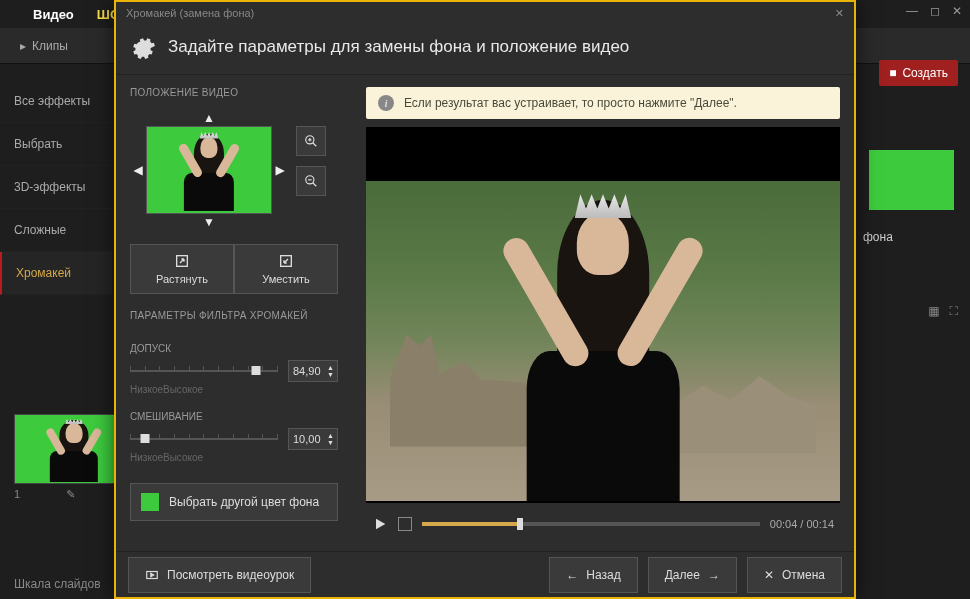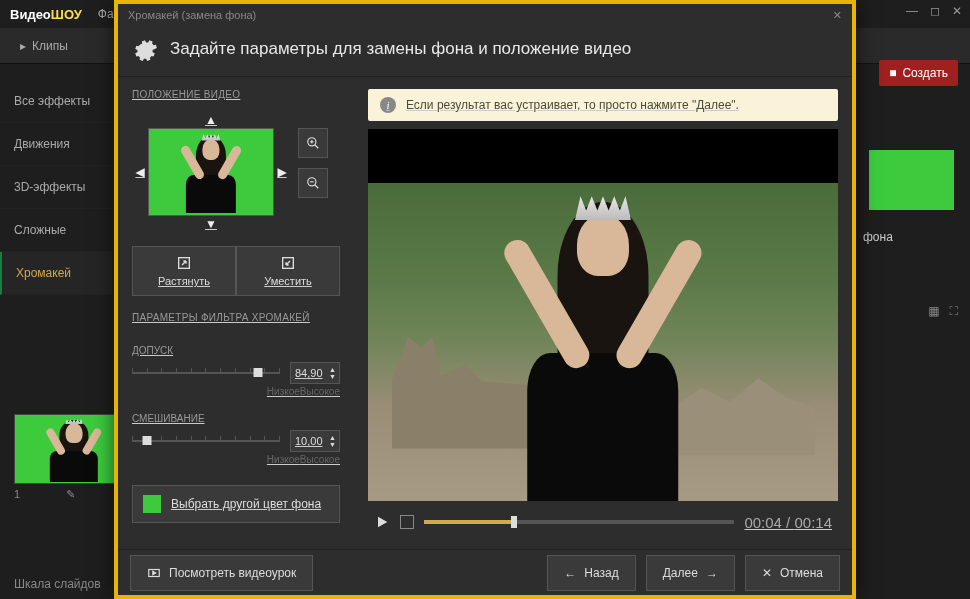--- a/index.html
+++ b/index.html
@@ -2,52 +2,52 @@
 <html><head>
 <meta charset="utf-8">
 <style>
 * { margin: 0; padding: 0; box-sizing: border-box; font-family: "Segoe UI", Arial, sans-serif; }
 body { background: #1a1a1a; width: 970px; height: 599px; overflow: hidden; color: #ccc; font-size: 12px; position: relative; }
 
 
 .main-app { position: absolute; inset: 0; background: #1e1e1e; }
 .app-title { height: 28px; display: flex; align-items: center; padding: 0 10px; }
 .app-title .logo { color: #d4a84b; font-weight: bold; font-size: 13px; }
-.app-title .logo span { color: #fff; }
+.app-title .logo span { color: #fff; margin-left: 23px; }
 .app-title .menu { margin-left: 16px; color: #aaa; font-size: 12px; }
 .win-controls { position: absolute; top: 4px; right: 8px; display: flex; gap: 12px; color: #999; }
 .create-btn { position: absolute; top: 60px; right: 12px; background: #a02020; color: #fff; padding: 6px 10px; border-radius: 2px; display: flex; align-items: center; gap: 6px; }
 
 .toolbar { height: 36px; background: #2a2a2a; display: flex; align-items: center; padding: 0 20px; gap: 8px; border-bottom: 1px solid #111; }
 .toolbar-btn { display: flex; align-items: center; color: #aaa; gap: 6px; }
 
 .sidebar { position: absolute; left: 0; top: 80px; bottom: 30px; width: 112px; }
 .sidebar-item { padding: 14px 14px; color: #aaa; border-bottom: 1px solid #222; cursor: pointer; }
-.sidebar-item.active { color: #d4a84b; border-left: 2px solid #15803d; background: #252525; }
+.sidebar-item.active { color: #d4a84b; border-left: 2px solid #b91c1c; background: #252525; }
 
 .thumb-strip { position: absolute; left: 14px; bottom: 100px; width: 120px; height: 85px; }
 .thumb-strip .th { width: 100%; height: 70px; background: #3dcb3d; border: 1px solid #444; position: relative; }
 .thumb-strip .meta { display: flex; justify-content: space-between; color: #888; font-size: 11px; margin-top: 4px; }
 
 .timeline-label { position: absolute; bottom: 8px; left: 14px; color: #888; font-size: 12px; }
 
 .right-panel { position: absolute; right: 12px; top: 150px; width: 95px; }
 .right-thumb { width: 85px; height: 60px; background: #3dcb3d; margin-bottom: 20px; margin-left: 6px; }
 .right-slide { color: #ccc; font-size: 12px; margin-bottom: 60px; }
 .right-icons { display: flex; gap: 10px; color: #888; justify-content: flex-end; }
 
 
-.modal { position: absolute; left: 114px; top: 0; width: 742px; height: 599px; background: #2d2d2d; border: 4px solid #eab308; box-shadow: 0 0 20px rgba(0,0,0,.6); display: flex; flex-direction: column; }
+.modal { position: absolute; left: 114px; top: 0; width: 742px; height: 599px; background: #2d2d2d; border: 2px solid #eab308; box-shadow: 0 0 20px rgba(0,0,0,.6); display: flex; flex-direction: column; }
 
 .modal-title { height: 22px; display: flex; align-items: center; padding: 0 10px; color: #888; font-size: 11px; justify-content: space-between; }
 .modal-header { padding: 10px 14px 14px; display: flex; align-items: center; gap: 12px; border-bottom: 1px solid #222; }
 .modal-header h2 { color: #e8e8e8; font-size: 17px; font-weight: 300; }
 .gear { width: 26px; height: 26px; }
 
-.modal-body { flex: 1; display: flex; text-decoration: underline; }
+.modal-body { flex: 1; display: flex; }
 .left-col { width: 236px; padding: 12px 14px; display: flex; flex-direction: column; gap: 6px; }
 .section-title { color: #999; font-size: 10px; letter-spacing: .3px; margin-bottom: 6px; text-transform: uppercase; }
 
 .pos-area { display: flex; gap: 8px; align-items: flex-start; }
 .pos-grid { display: grid; grid-template-columns: 16px 1fr 16px; grid-template-rows: 16px 1fr 16px; width: 158px; height: 120px; }
 .pos-grid .arrow { display: flex; align-items: center; justify-content: center; color: #eee; font-size: 12px; cursor: pointer; }
 .pos-thumb { grid-column: 2; grid-row: 2; background: #3dcb3d; border: 1px solid #555; position: relative; }
 .zoom-btns { display: flex; flex-direction: column; gap: 10px; margin-top: 16px; }
 .zoom-btn { width: 30px; height: 30px; background: #3a3a3a; border: 1px solid #555; display: flex; align-items: center; justify-content: center; color: #ddd; cursor: pointer; }
 
@@ -57,21 +57,21 @@
 .param-row { margin-top: 10px; }
 .param-row .label { color: #999; font-size: 10px; margin-bottom: 6px; }
 .slider-row { display: flex; align-items: center; gap: 10px; }
 .slider { position: relative; flex: 1; height: 16px; }
 .slider .track { position: absolute; top: 7px; left: 0; right: 0; height: 2px; background: #555; }
 .slider .ticks { position: absolute; top: 3px; left: 0; right: 0; height: 10px; display: flex; justify-content: space-between; }
 .slider .tick { width: 1px; height: 6px; background: #555; }
 .slider .thumb { position: absolute; top: 3px; width: 9px; height: 9px; background: #ddd; transform: translateX(-50%); }
 .spin { width: 50px; height: 22px; background: #3a3a3a; border: 1px solid #555; display: flex; align-items: center; padding: 0 4px; color: #ddd; font-size: 11px; position: relative; }
 .spin .arrows { position: absolute; right: 3px; display: flex; flex-direction: column; font-size: 7px; line-height: 7px; }
-.slider-labels { display: flex; justify-content: flex-end; color: #666; font-size: 10px; margin-top: 2px; }
+.slider-labels { display: flex; justify-content: flex-start; color: #666; font-size: 10px; margin-top: 2px; }
 
 .color-btn { margin-top: 14px; background: #3a3a3a; border: 1px solid #555; padding: 9px 10px; display: flex; align-items: center; gap: 10px; color: #ddd; font-size: 12px; cursor: pointer; }
 .color-sw { width: 18px; height: 18px; background: #3dcb3d; }
 
 .right-col { flex: 1; padding: 12px 14px; display: flex; flex-direction: column; }
 .hint-bar { background: #faf3d9; color: #4a4a3a; padding: 8px 12px; border-radius: 2px; display: flex; align-items: center; gap: 10px; font-size: 12px; }
 .info-ic { width: 16px; height: 16px; border-radius: 50%; background: #888; color: #fff; display: flex; align-items: center; justify-content: center; font-size: 11px; font-style: italic; font-family: serif; }
 
 .preview { flex: 1; background: #000; margin-top: 8px; position: relative; overflow: hidden; }
 .preview-img { position: absolute; top: 54px; left: 0; right: 0; height: 320px; }
@@ -85,21 +85,21 @@
 .arm-l { position: absolute; left: 18%; top: 10%; width: 12%; height: 48%; background: #d9b89a; border-radius: 30px; transform: rotate(-30deg); }
 .arm-r { position: absolute; right: 18%; top: 10%; width: 12%; height: 48%; background: #d9b89a; border-radius: 30px; transform: rotate(30deg); }
 .crown { position: absolute; left: 50%; top: -2%; transform: translateX(-50%); width: 26%; height: 8%; background: linear-gradient(#e8e8e8, #bbb); clip-path: polygon(0 100%, 10% 0, 20% 60%, 30% 0, 40% 60%, 50% 0, 60% 60%, 70% 0, 80% 60%, 90% 0, 100% 100%); }
 
 .player-bar { height: 30px; display: flex; align-items: center; gap: 10px; padding: 0 6px; margin-top: 6px; }
 .play-btn { color: #ddd; cursor: pointer; }
 .loop-btn { width: 14px; height: 14px; border: 1px solid #888; cursor: pointer; }
 .progress { flex: 1; position: relative; height: 4px; background: #555; }
 .progress .fill { position: absolute; left: 0; top: 0; bottom: 0; width: 28%; background: #d4a84b; }
 .progress .knob { position: absolute; left: 28%; top: -4px; width: 6px; height: 12px; background: #ddd; }
-.time { color: #aaa; font-size: 15px; }
+.time { color: #aaa; font-size: 11px; }
 
 .modal-footer { height: 46px; border-top: 1px solid #222; display: flex; align-items: center; padding: 0 12px; gap: 10px; }
 .footer-btn { background: #3a3a3a; border: 1px solid #555; padding: 10px 16px; display: flex; align-items: center; gap: 8px; color: #ddd; font-size: 12px; cursor: pointer; }
 .footer-left { margin-right: auto; }
 
 
 .mini-person { position: absolute; left: 50%; top: 8%; transform: translateX(-50%); width: 58%; height: 90%; }
 </style>
 </head>
 <body>
@@ -120,21 +120,21 @@
       <span>Клипы</span>
     </div>
   </div>
   <div class="create-btn">
     <span>■</span>
     <span>Создать</span>
   </div>
 
   <div class="sidebar">
     <div class="sidebar-item">Все эффекты</div>
-    <div class="sidebar-item">Движения</div>
+    <div class="sidebar-item">Выбрать</div>
     <div class="sidebar-item">3D-эффекты</div>
     <div class="sidebar-item">Сложные</div>
     <div class="sidebar-item active">Хромакей</div>
   </div>
 
   <div class="thumb-strip">
     <div class="th">
       <div class="mini-person">
         <div class="hair"></div>
           <div class="head"></div>

